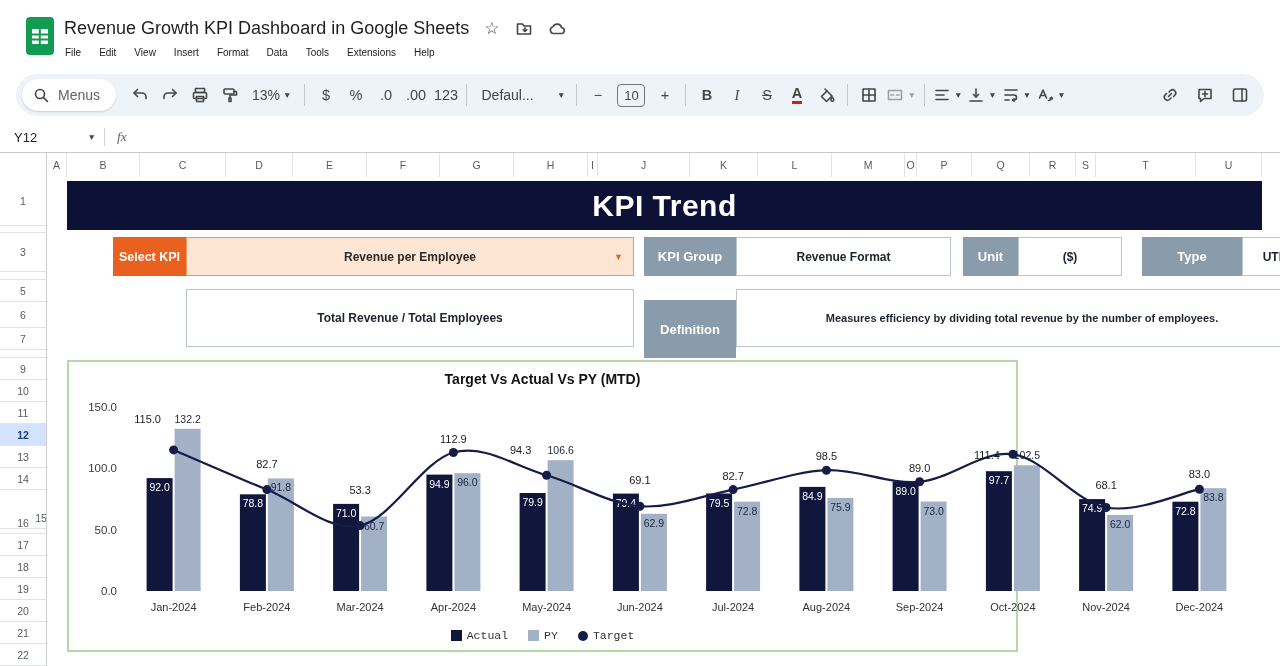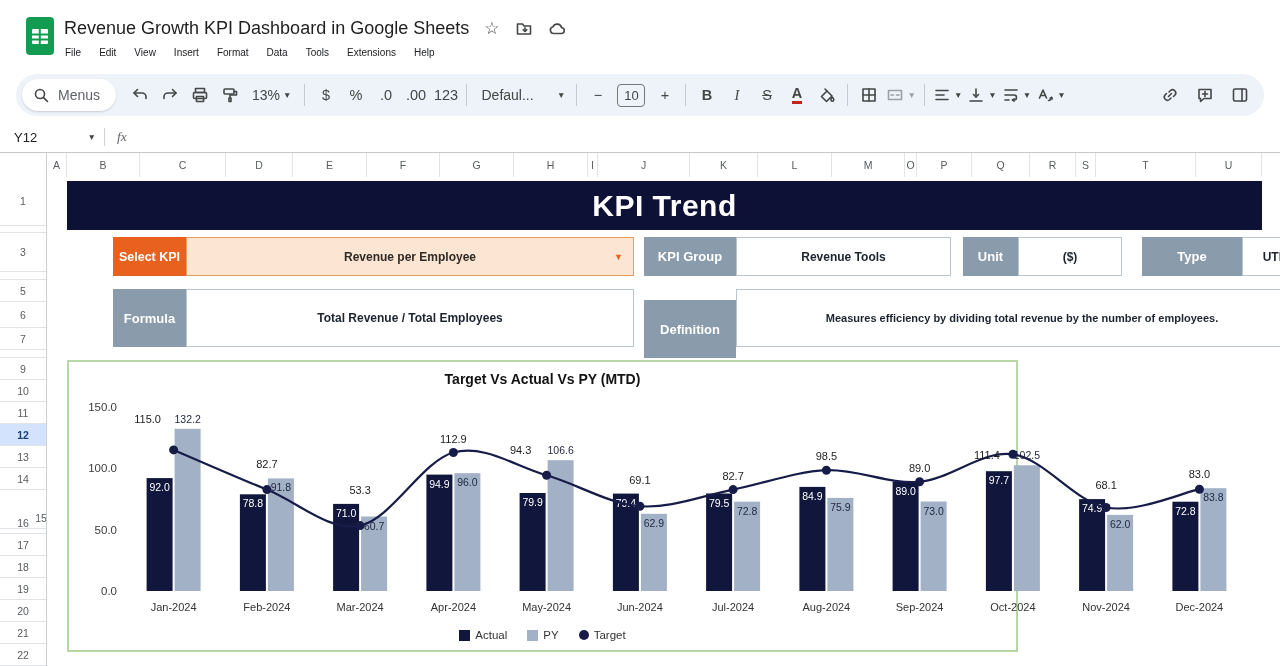--- a/index.html
+++ b/index.html
@@ -72,21 +72,21 @@
   .chartbox{position:absolute;left:67px;top:183px;width:951px;height:292px;background:#fff;
             border:2px solid var(--chart_border,#b7d7a9);box-sizing:border-box;}
   .chart-title{text-align:center;font-weight:bold;font-size:14px;color:#131313;margin-top:9px;height:18px;}
   #chart-svg{display:block;margin:0 auto;font-family:"Liberation Sans",sans-serif;}
   #chart-svg text{font-family:"Liberation Sans","DejaVu Sans",sans-serif;}
   .ytick{font-size:11.5px;fill:#3c3c3c;}
   .month{font-size:11px;fill:#333;}
   .blbl{font-size:10.5px;}
   .tlbl{font-size:11px;fill:#1c1c1c;}
   .legend{display:flex;justify-content:center;gap:20px;font-size:11.5px;color:#333;}
-  .lg-item{display:flex;align-items:center;gap:5px;}
+  .lg-item{display:flex;align-items:center;gap:5px;font-family:Liberation Mono, monospace;}
   .sw{display:inline-block;}
   .sw.sq{width:11px;height:11px;}
   .sw.dot{width:10px;height:10px;border-radius:50%;}
 </style>
 </head>
 <body>
 
 <div class="page">
 
   <div class="logo">
@@ -334,27 +334,26 @@
   <div class="sheet">
 
     <div class="banner">KPI Trend</div>
 
     <div class="ctl selkpi" style="left:67px;top:60px;width:73px;height:39px;">Select KPI</div>
     <div class="ctl dd" style="left:140px;top:60px;width:448px;height:39px;">
       <span>Revenue per Employee</span>
       <span class="arrow">▼</span>
     </div>
     <div class="ctl lab" style="left:598px;top:60px;width:92px;height:39px;">KPI Group</div>
-    <div class="ctl val" style="left:690px;top:60px;width:215px;height:39px;">Revenue Tools</div>
+    <div class="ctl val" style="left:690px;top:60px;width:215px;height:39px;">Revenue Format</div>
     <div class="ctl lab" style="left:917px;top:60px;width:55px;height:39px;">Unit</div>
     <div class="ctl val" style="left:972px;top:60px;width:104px;height:39px;">($)</div>
     <div class="ctl lab" style="left:1096px;top:60px;width:100px;height:39px;">Type</div>
     <div class="ctl val" style="left:1196px;top:60px;width:66px;height:39px;">UTB</div>
 
-    <div class="ctl lab" style="left:67px;top:112px;width:73px;height:58px;">Formula</div>
     <div class="ctl val" style="left:140px;top:112px;width:448px;height:58px;">Total Revenue / Total Employees</div>
     <div class="ctl lab" style="left:598px;top:123px;width:92px;height:58px;">Definition</div>
     <div class="ctl val" style="left:690px;top:112px;width:572px;height:58px;font-size:11px;">Measures efficiency by dividing total revenue by the number of employees.</div>
 
     <div class="chartbox">
       <div class="chart-title">Target Vs Actual Vs PY (MTD)</div>
       <svg id="chart-svg" width="1185" height="240">
           <text class="ytick" x="48" y="206.0" text-anchor="end">0.0</text>
           <text class="ytick" x="48" y="144.7" text-anchor="end">50.0</text>
           <text class="ytick" x="48" y="83.3" text-anchor="end">100.0</text>

